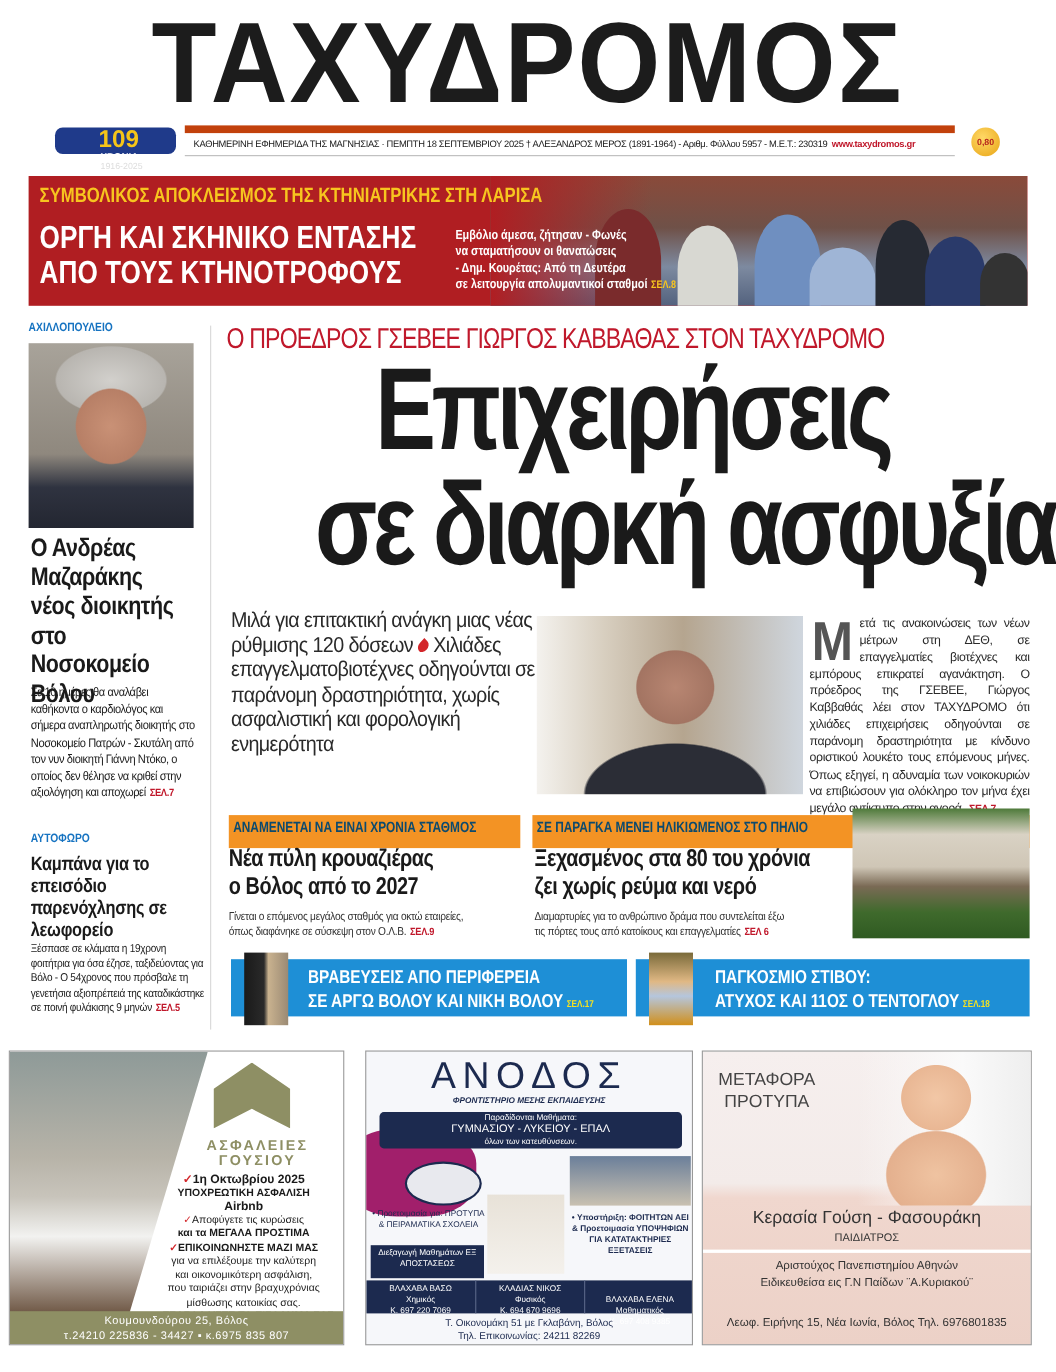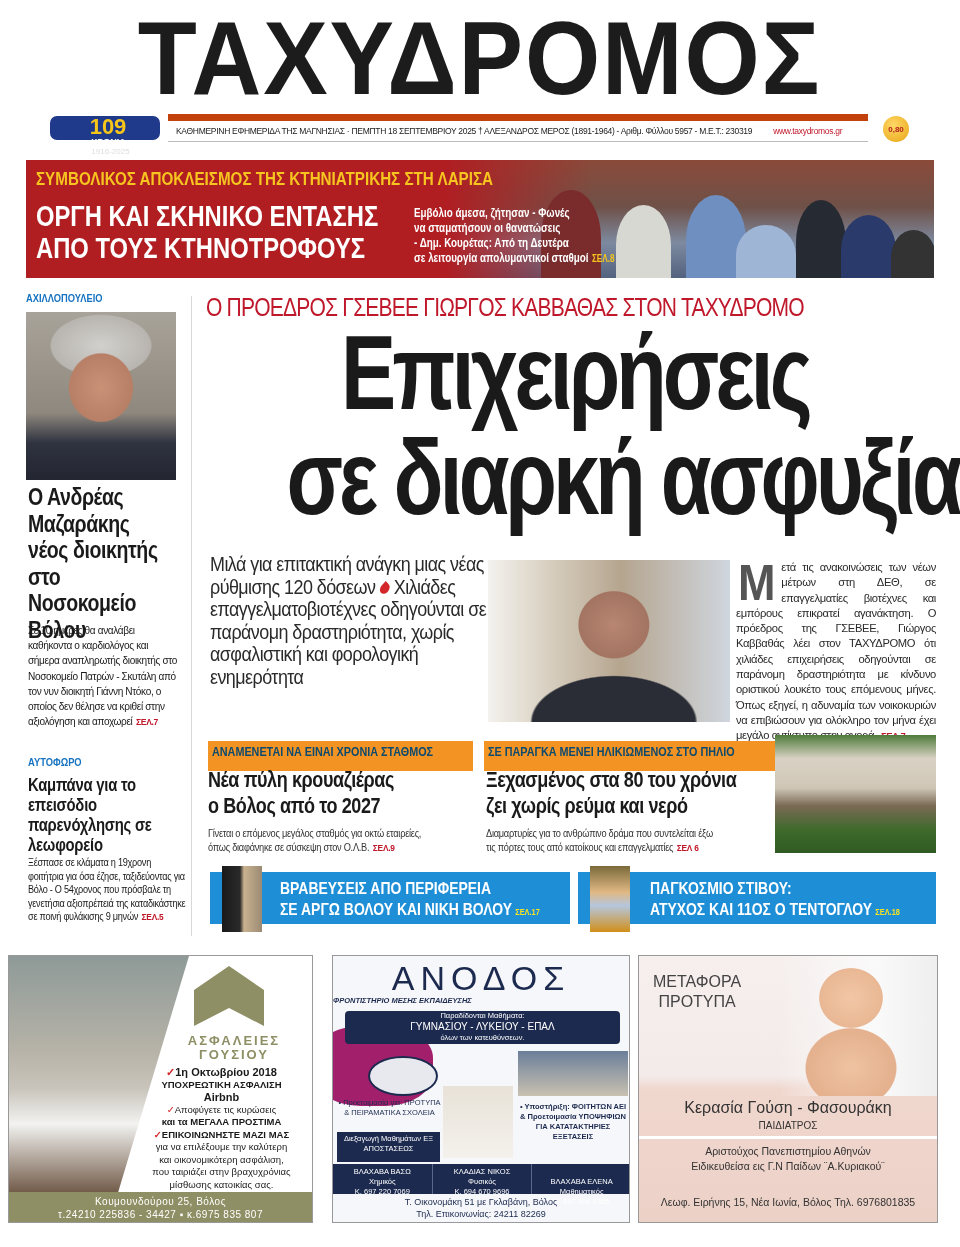--- a/index.html
+++ b/index.html
@@ -10,21 +10,21 @@
   .masthead { left: 0; top: 8px; width: 960px; height: 100px; text-align: center; }
   .masthead-title { font-family: "Liberation Sans", sans-serif; font-weight: 900; font-size: 104px; letter-spacing: 2px; color: #1c1c1c; line-height: 100px; display: inline-block; transform: scaleX(0.93); }
 
   .infobar { left: 50px; top: 114px; width: 890px; height: 28px; }
   .badge109 { left: 0; top: 2px; width: 110px; height: 24px; background: #1f3a8a; border-radius: 7px; display: flex; align-items: center; padding-left: 6px; flex-direction: column; }
   .badge109 .num { color: #f5c518; font-weight: 900; font-size: 22px; line-height: 22px; }
   .badge109 .txt { margin-left: 5px; display: flex; flex-direction: column; color: #fff; line-height: 9px; }
   .badge109 .txt span:first-child { font-size: 9px; font-weight: bold; }
   .badge109 .txt span:last-child { font-size: 8px; color: #ddd; }
   .info-line { left: 118px; top: 0; width: 700px; height: 28px; border-top: 7px solid #c2410c; border-bottom: 1px solid #bbb; display: flex; align-items: center; padding-left: 8px; font-size: 8.5px; white-space: nowrap; letter-spacing: -0.3px; }
-  .info-line .url { color: #c0182b; font-weight: normal; margin-left: 21px; }
+  .info-line .url { color: #c0182b; font-weight: bold; margin-left: 4px; }
   .price { left: 833px; top: 2px; width: 26px; height: 26px; border-radius: 50%; background: radial-gradient(circle at 40% 35%, #ffd866, #e8a515); color: #b5231b; font-size: 8px; font-weight: bold; display: flex; align-items: center; justify-content: center; }
 
   
   .redbanner { left: 26px; top: 160px; width: 908px; height: 118px; background: #b01e22; overflow: hidden; }
   .red-kicker { left: 10px; top: 8px; color: #f7c51f; font-weight: bold; font-size: 19px; white-space: nowrap; transform: scaleX(0.8); transform-origin: left top; }
   .red-head { left: 10px; top: 40px; color: #fff; font-weight: bold; font-size: 29px; line-height: 32px; white-space: nowrap; transform: scaleX(0.82); transform-origin: left top; }
   .red-sub { left: 388px; top: 46px; width: 240px; color: #fff; font-weight: bold; font-size: 12px; line-height: 15px; transform: scaleX(0.82); transform-origin: left top; white-space: nowrap; }
   .sel-y { color: #f7c51f; font-size: 10px; margin-left: 4px; }
   .red-photo { left: 420px; top: 0; width: 488px; height: 118px; background: linear-gradient(90deg, rgba(176,30,34,1) 0%, rgba(176,30,34,0.4) 18%, rgba(0,0,0,0) 30%), linear-gradient(180deg, #8a4a3a 0%, #6f5148 40%, #7d8aa0 70%, #53627e 100%); }
   .person { position: absolute; border-radius: 50% 50% 0 0; }
@@ -69,21 +69,21 @@
   .ad1 .room { position: absolute; left: 0; top: 0; width: 180px; height: 240px; background: linear-gradient(180deg, #8e9a98 0%, #b7b3a8 40%, #c8c4bb 55%, #f2f2f0 70%, #6b5340 100%); clip-path: polygon(0 0, 100% 0, 60% 100%, 0 100%); }
   .ad1 .logo { position: absolute; left: 185px; top: 10px; width: 70px; height: 60px; background: #8e8f64; clip-path: polygon(50% 0, 100% 40%, 100% 100%, 50% 70%, 0 100%, 0 40%); }
   .ad1 .brand { position: absolute; left: 170px; top: 78px; width: 110px; text-align: center; color: #8e8f64; font-weight: bold; font-size: 13px; letter-spacing: 2px; line-height: 14px; }
   .ad1 .lines { position: absolute; left: 120px; top: 110px; width: 185px; text-align: center; font-size: 9.5px; line-height: 12.5px; font-weight: bold; }
   .ad1 .lines .big { font-size: 11px; }
   .ad1 .lines .chk { color: #d3262a; }
   .ad1 .foot { position: absolute; left: 0; bottom: 0; width: 100%; height: 30px; background: #8e8f64; color: #fff; text-align: center; font-size: 10px; line-height: 13px; padding-top: 3px; letter-spacing: 0.5px; }
 
   .ad2 { left: 332px; width: 298px; background: #f6f7fa; }
   .ad2 .logo { position: absolute; top: 2px; left: 0; width: 100%; text-align: center; font-size: 34px; letter-spacing: 6px; color: #1c2a4f; line-height: 40px; }
-  .ad2 .tag { position: absolute; top: 40px; left: 0; width: 100%; font-size: 7.5px; font-weight: bold; font-style: italic; color: #1c2a4f; }
+  .ad2 .tag { position: absolute; top: 40px; left: 0; width: 100%; text-align: center; font-size: 7.5px; font-weight: bold; font-style: italic; color: #1c2a4f; }
   .ad2 .navy { position: absolute; background: #1c2a4f; color: #fff; text-align: center; }
   .ad2 .purple { position: absolute; background: #a11f6b; border-radius: 40%; }
   .ad2 .small { font-size: 7.5px; line-height: 10px; }
 
   .ad3 { left: 638px; width: 300px; background: linear-gradient(180deg, #f6efee 0%, #f3ebe9 45%, #f0d7ce 50%, #ecd1c7 100%); }
   .ad3 .t1 { position: absolute; left: 14px; top: 16px; font-size: 16px; line-height: 20px; color: #444; text-align: center; }
   .ad3 .baby { position: absolute; left: 140px; top: 0; width: 160px; height: 140px; background: radial-gradient(ellipse 28% 30% at 45% 30%, #f2c7a6 0%, #e9b794 70%, transparent 72%), radial-gradient(ellipse 40% 40% at 45% 80%, #efc3a1 0%, #e4b08e 70%, transparent 72%), linear-gradient(90deg, transparent 0%, #fafafa 60%, #eee 100%); }
   .ad3 .name { position: absolute; left: 0; top: 143px; width: 100%; text-align: center; font-size: 16px; color: #333; }
   .ad3 .role { position: absolute; left: 0; top: 164px; width: 100%; text-align: center; font-size: 10px; color: #333; }
   .ad3 .hr { position: absolute; left: 0; top: 180px; width: 100%; height: 3px; background: #fff; }
@@ -206,21 +206,21 @@
 </div>
 
 <div class="abs ad ad1">
   <div class="room"></div>
   <div class="logo"></div>
   <div class="brand">
     <div>ΑΣΦΑΛΕΙΕΣ</div>
     <div>ΓΟΥΣΙΟΥ</div>
   </div>
   <div class="lines">
-    <div class="big"><span class="chk">✓</span><span>1η Οκτωβρίου 2018</span></div>
+    <div class="big"><span class="chk">✓</span><span>1η Οκτωβρίου 2025</span></div>
     <div>ΥΠΟΧΡΕΩΤΙΚΗ ΑΣΦΑΛΙΣΗ</div>
     <div class="big">Airbnb</div>
     <div style="font-weight:normal"><span class="chk">✓</span><span>Αποφύγετε τις κυρώσεις</span></div>
     <div>και τα ΜΕΓΑΛΑ ΠΡΟΣΤΙΜΑ</div>
     <div><span class="chk">✓</span><span>ΕΠΙΚΟΙΝΩΝΗΣΤΕ ΜΑΖΙ ΜΑΣ</span></div>
     <div style="font-weight:normal">για να επιλέξουμε την καλύτερη</div>
     <div style="font-weight:normal">και οικονομικότερη ασφάλιση,</div>
     <div style="font-weight:normal">που ταιριάζει στην βραχυχρόνιας</div>
     <div style="font-weight:normal">μίσθωσης κατοικίας σας.</div>
     <div><span class="chk">✓</span><span>ΕΞΑΣΦΑΛΙΣΤΕ ΤΟ ΕΙΣΟΔΗΜΑ ΣΑΣ</span></div>

